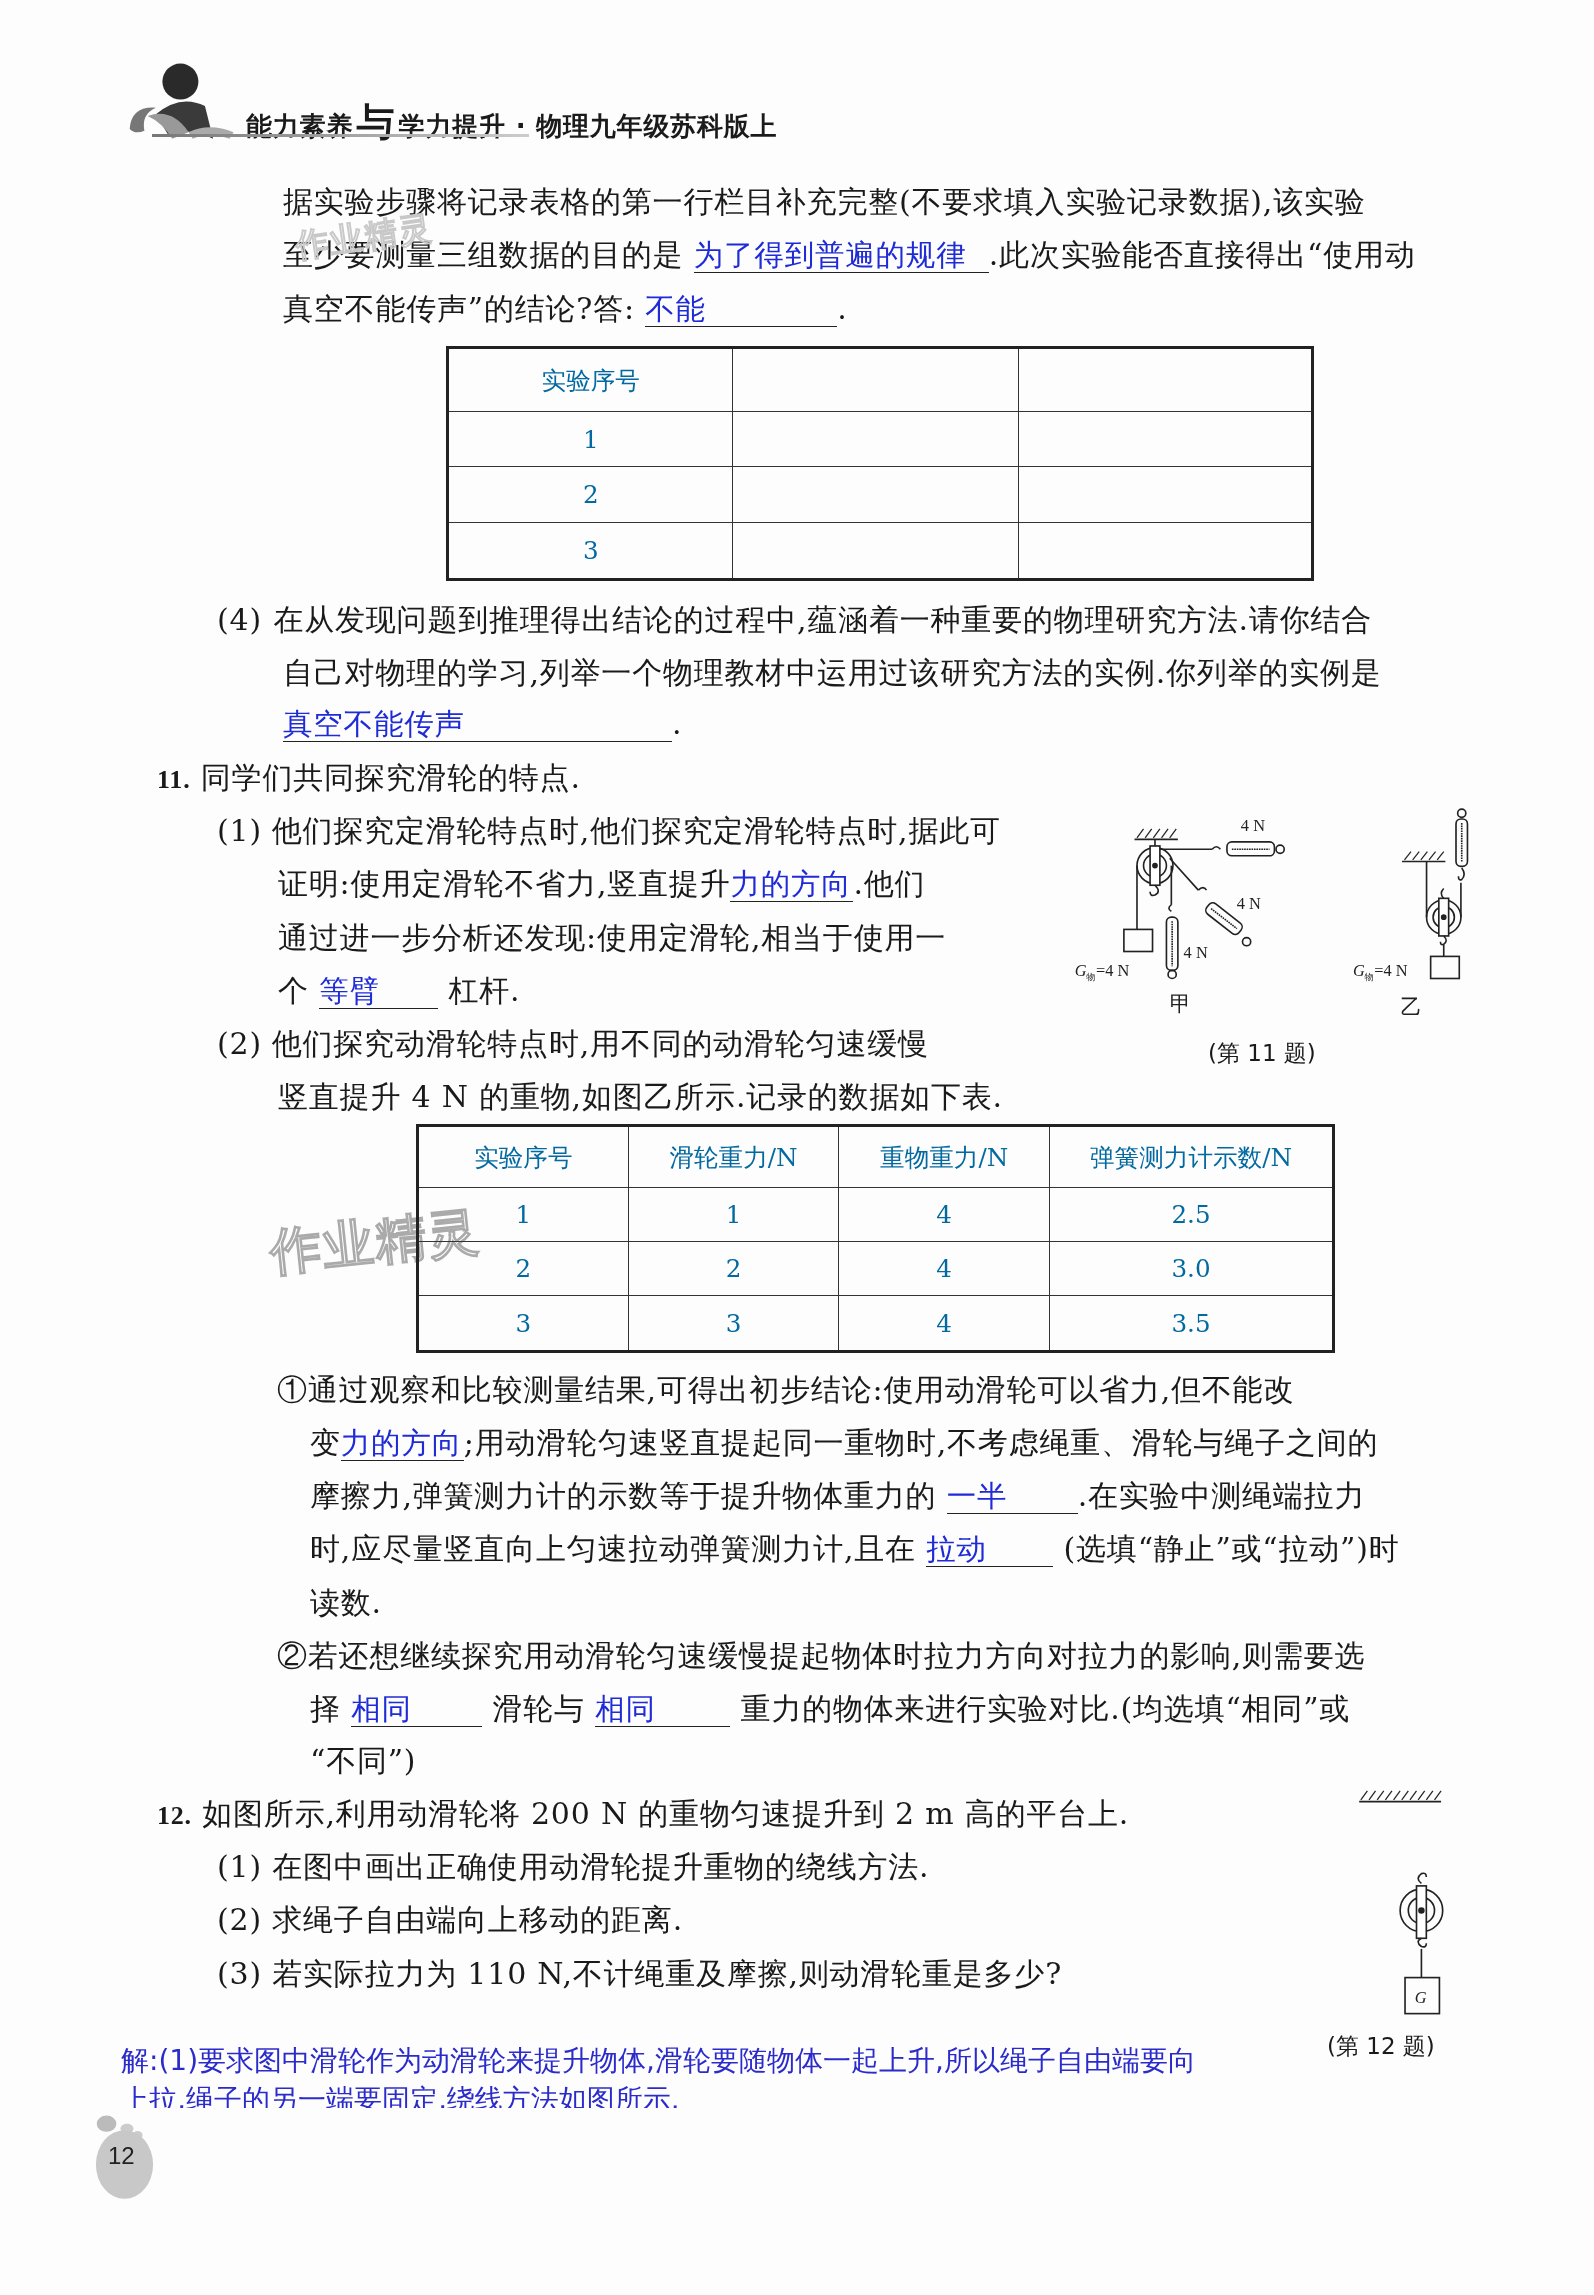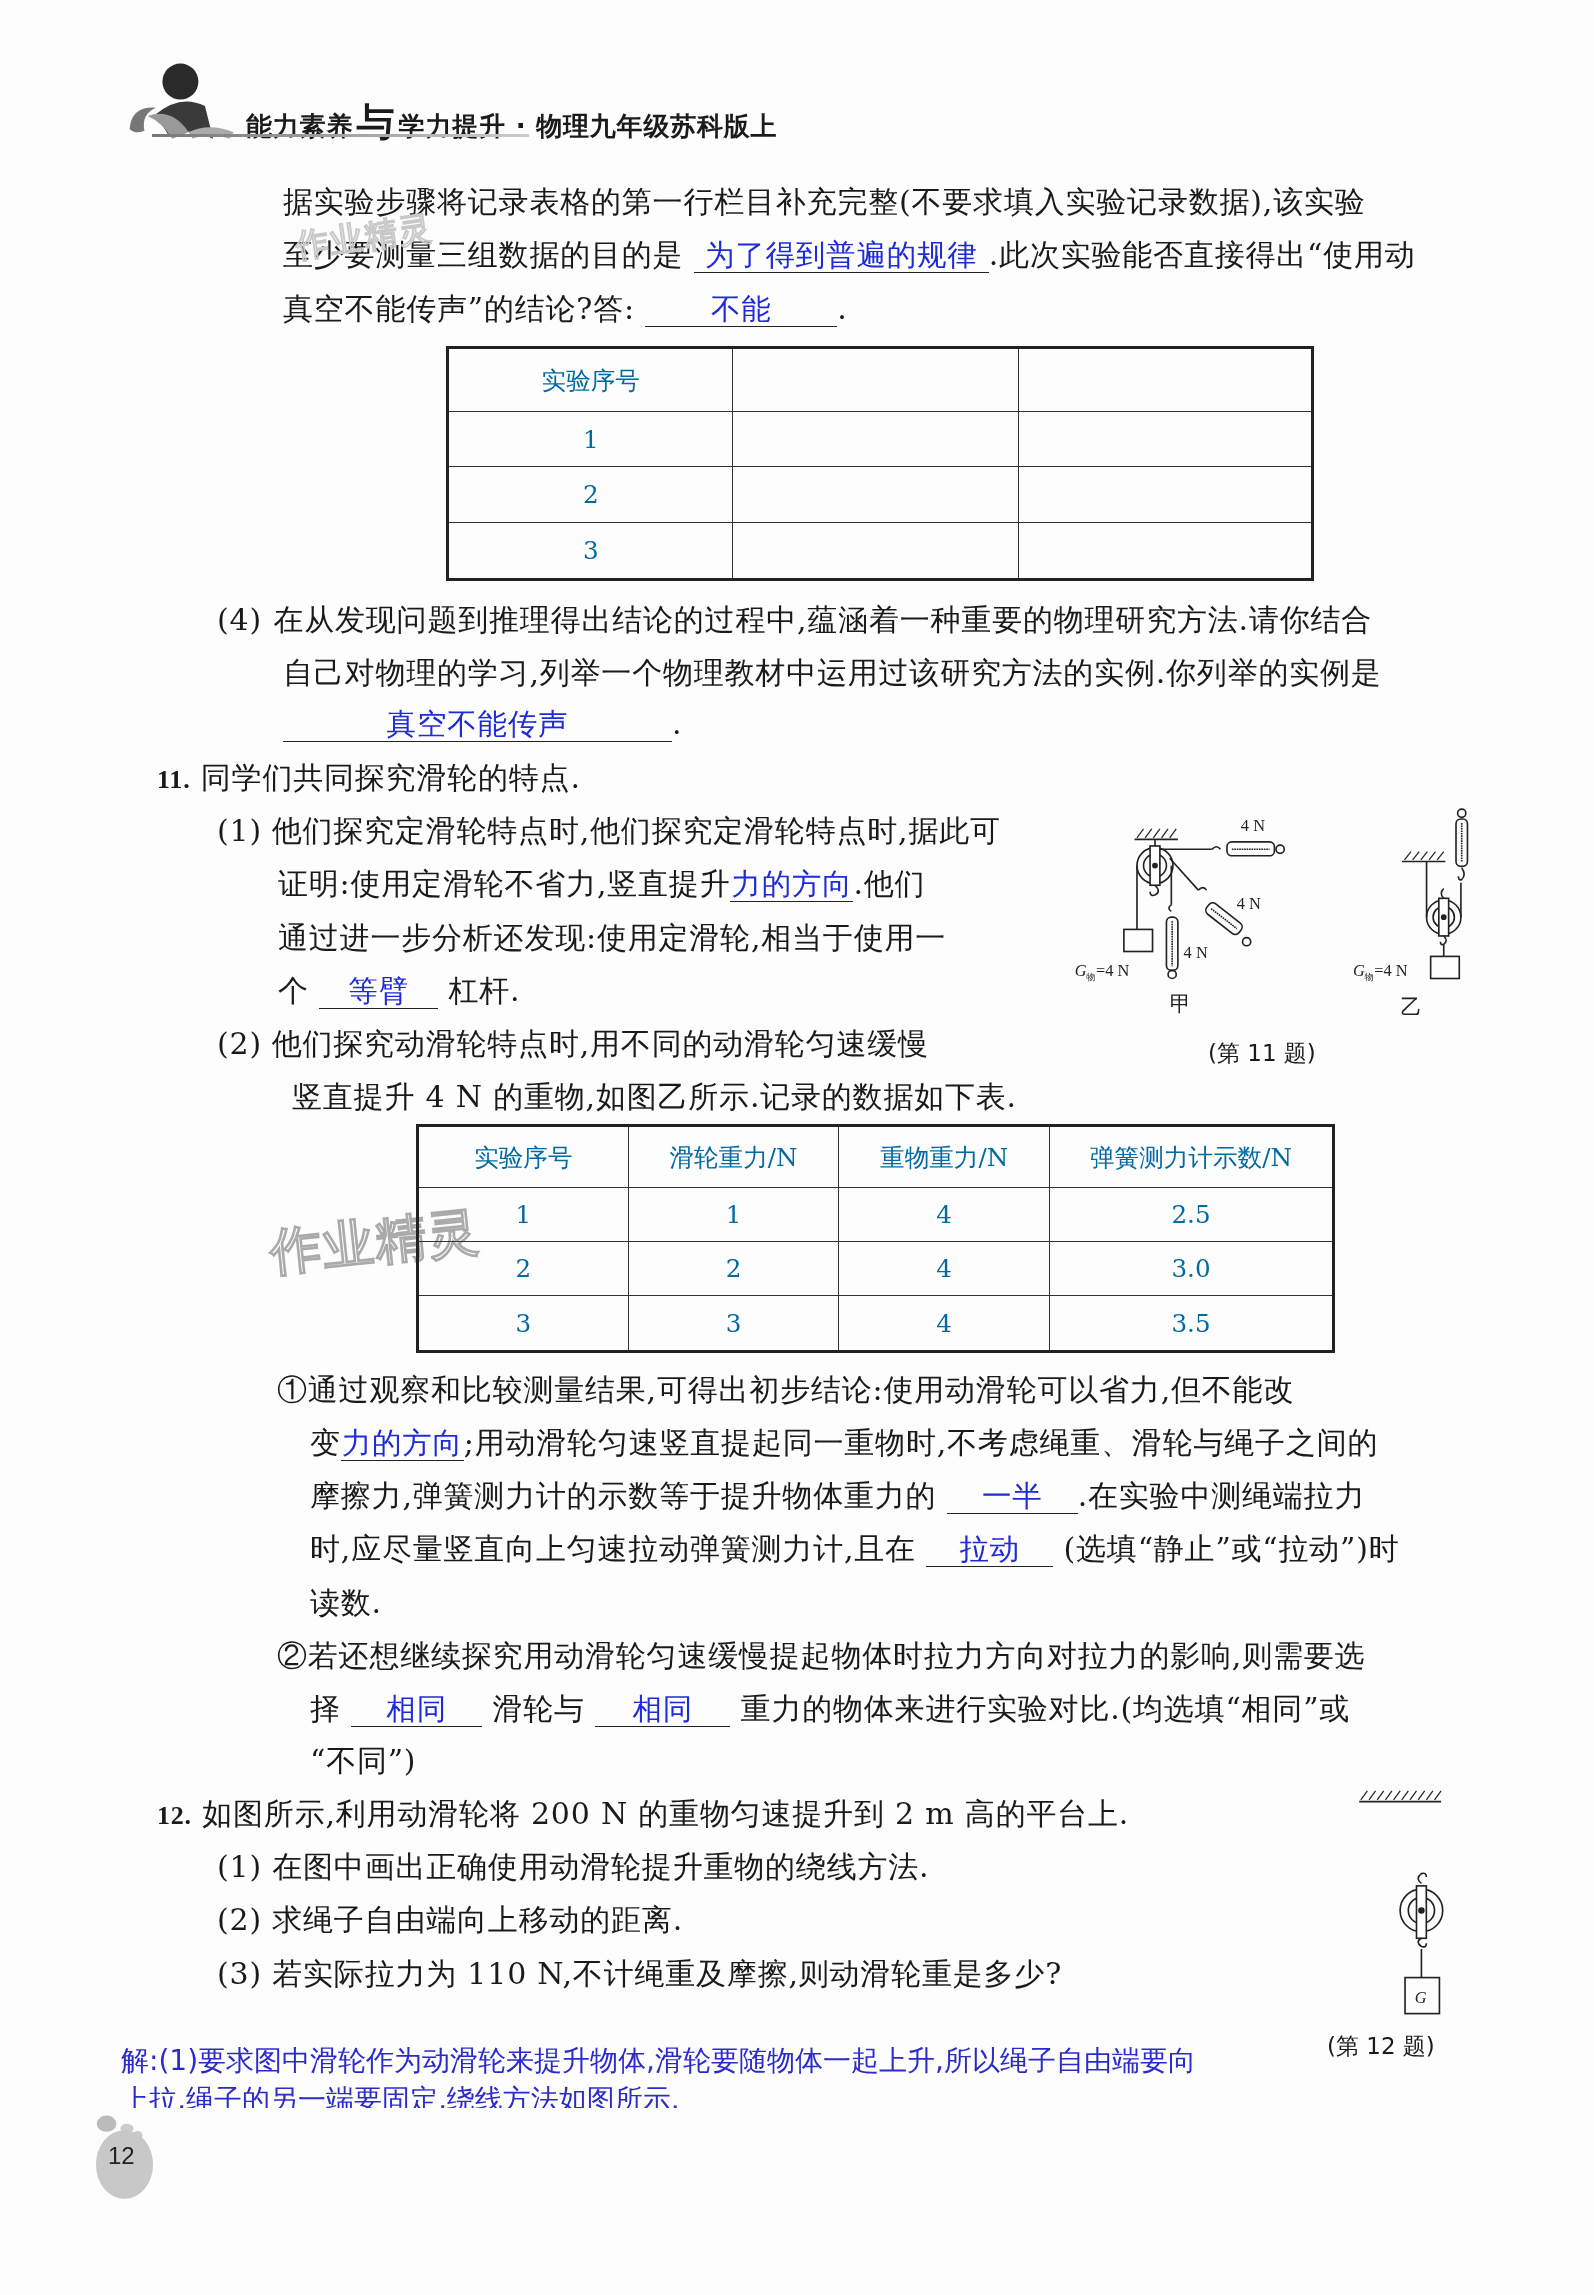--- a/index.html
+++ b/index.html
@@ -4,21 +4,21 @@
 <style>
   html, body { margin: 0; padding: 0; background: #fdfdfd; }
   body {
     width: 1594px; height: 2295px; position: relative; overflow: hidden;
     font-family: "DejaVu Serif", "Liberation Serif", serif;
     color: #1a1a1a;
   }
   .abs { position: absolute; }
   .line { position: absolute; font-size: 30px; line-height: 36px; white-space: nowrap; letter-spacing: 0.8px; }
   .ans { color: #1f2bd6; font-family: "DejaVu Sans", "Liberation Sans", sans-serif; font-size: 29.5px; }
-  .blank { display: inline-block; border-bottom: 1.6px solid #222; text-align: center; line-height: 33px; vertical-align: baseline; }
+  .blank { display: inline-block; border-bottom: 1.6px solid #222; line-height: 33px; vertical-align: baseline; }
   .qnum { font-weight: bold; font-family: Liberation Serif, serif; font-size: 26px; }
   .header-title { font-family: "DejaVu Sans", "Liberation Sans", sans-serif; font-size: 26px; font-weight: bold; letter-spacing: 0.8px; }
   .header-title .yu { font-size: 38px; font-weight: bold; margin: 0 3.3px; }
   table.grid { position: absolute; border-collapse: collapse; border: 3.3px solid #222; }
   table.grid td { border: 1.6px solid #333; text-align: center; font-size: 24.6px; color: #0369a1; font-family: "DejaVu Serif", serif; }
   .caption { font-family: "DejaVu Sans", "Liberation Sans", sans-serif; font-size: 23px; }
   .watermark { position: absolute; font-family: "DejaVu Sans", sans-serif; font-weight: bold; color: transparent; -webkit-text-stroke: 1px #aaa; font-size: 51px; letter-spacing: 1.6px; }
   .solution { color: #2b2bcc; font-family: "DejaVu Sans", "Liberation Sans", sans-serif; font-size: 28px; line-height: 39px; }
 </style>
 </head>
@@ -93,21 +93,21 @@
 </div>
 <div class="line" style="left:278px;top:920px;">通过进一步分析还发现:使用定滑轮,相当于使用一</div>
 <div class="line" style="left:278px;top:973px;">
   <span>个</span>
   <span class="blank ans" style="width:119px;">等臂</span>
   <span>杠杆.</span>
 </div>
 <div class="line" style="left:217px;top:1026px;">
   <span style="margin-right:9.8px;">(2)</span><span>他们探究动滑轮特点时,用不同的动滑轮匀速缓慢</span>
 </div>
-<div class="line" style="left:292px;top:1079px;">竖直提升 4 N 的重物,如图乙所示.记录的数据如下表.</div>
+<div class="line" style="left:278px;top:1079px;">竖直提升 4 N 的重物,如图乙所示.记录的数据如下表.</div>
 
 <div class="abs" style="left:1065px;top:786px;width:409px;height:295px;">
   <svg width="409" height="295" viewBox="0 0 500 360" font-family="Liberation Serif, serif">
 
     <g stroke="#222" fill="none" stroke-width="2">
       <line x1="85" y1="65" x2="138" y2="65"></line>
       <g stroke-width="1.5">
         <line x1="88" y1="63" x2="96" y2="52"></line>
           <line x1="98" y1="63" x2="106" y2="52"></line>
           <line x1="108" y1="63" x2="116" y2="52"></line>

